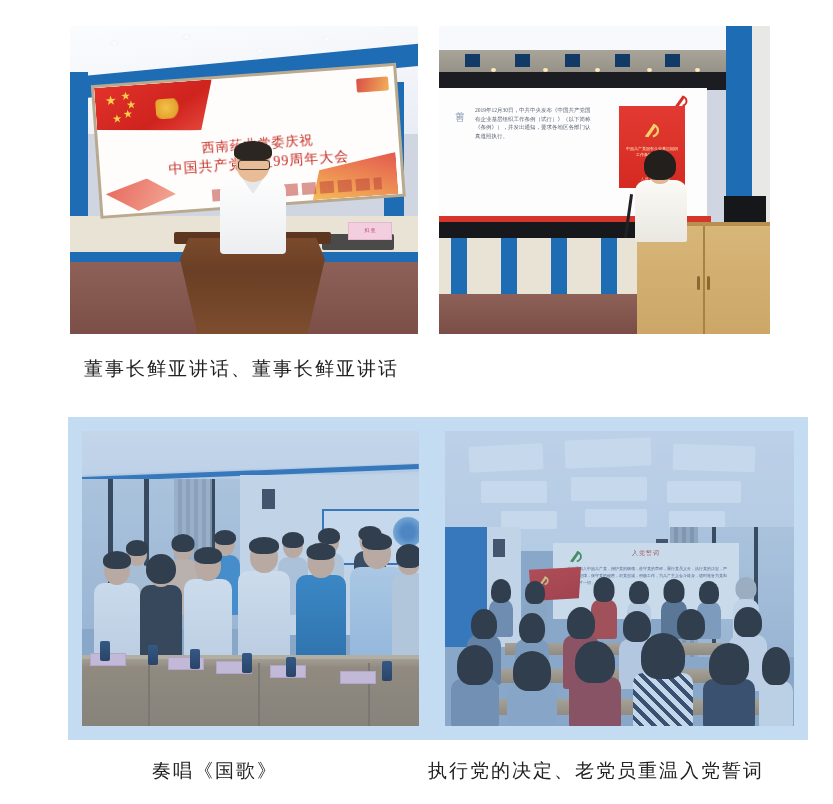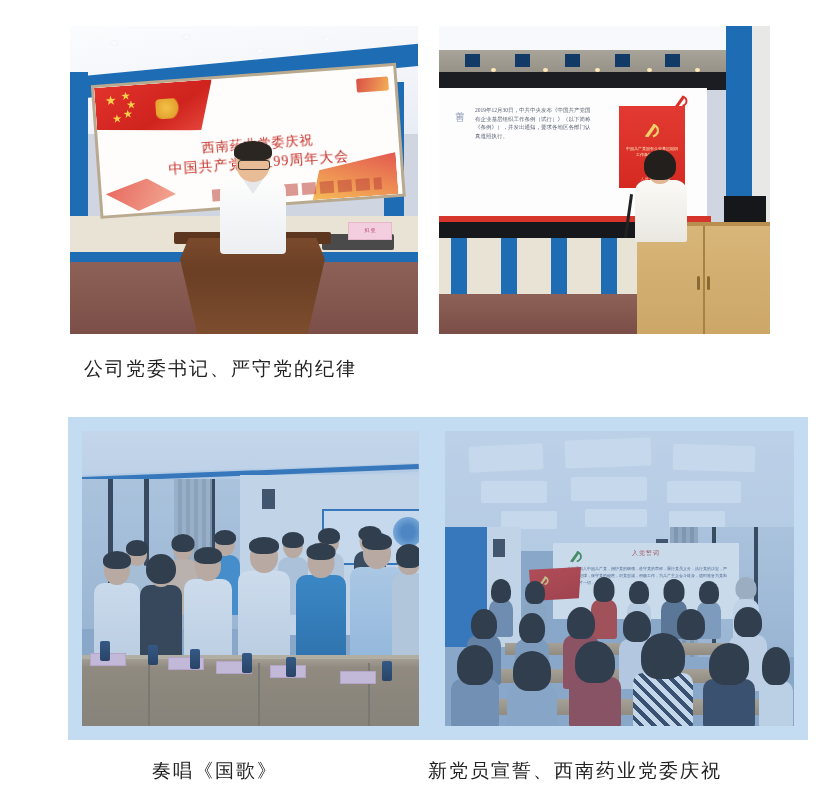--- a/index.html
+++ b/index.html
@@ -317,21 +317,21 @@
 
       <div class="p2-mic"></div>
       <div class="p2-person">
         <div class="p2-body"></div>
         <div class="p2-head"></div>
         <div class="p2-hair"></div>
       </div>
     </div>
   </div>
 
-  <div class="caption cap-1">公司党委书记、严守党的纪律</div>
+  <div class="caption cap-1">董事长鲜亚讲话、董事长鲜亚讲话</div>
 
   <div class="bottom-frame">
 
     <div class="photo-3">
       <div class="p3-ceil"></div>
       <div class="p3-ceilband"></div>
       <div class="p3-blueline"></div>
       <div class="p3-wall"></div>
       <div class="p3-win"></div>
       <div class="p3-mullion" style="left:26px;"></div>
@@ -551,15 +551,15 @@
       <div class="fig" style="left:314px;top:216px;width:34px;height:80px;">
         <div class="b" style="top:34px;width:34px;height:46px;background:#e9eef4;"></div>
         <div class="hr" style="top:0;width:28px;height:38px;"></div>
       </div>
 
       <div class="bluewash"></div>
     </div>
   </div>
 
   <div class="caption cap-3">奏唱《国歌》</div>
-  <div class="caption cap-4">新党员宣誓、西南药业党委庆祝</div>
+  <div class="caption cap-4">执行党的决定、老党员重温入党誓词</div>
 
 </div>
 
 </body></html>

